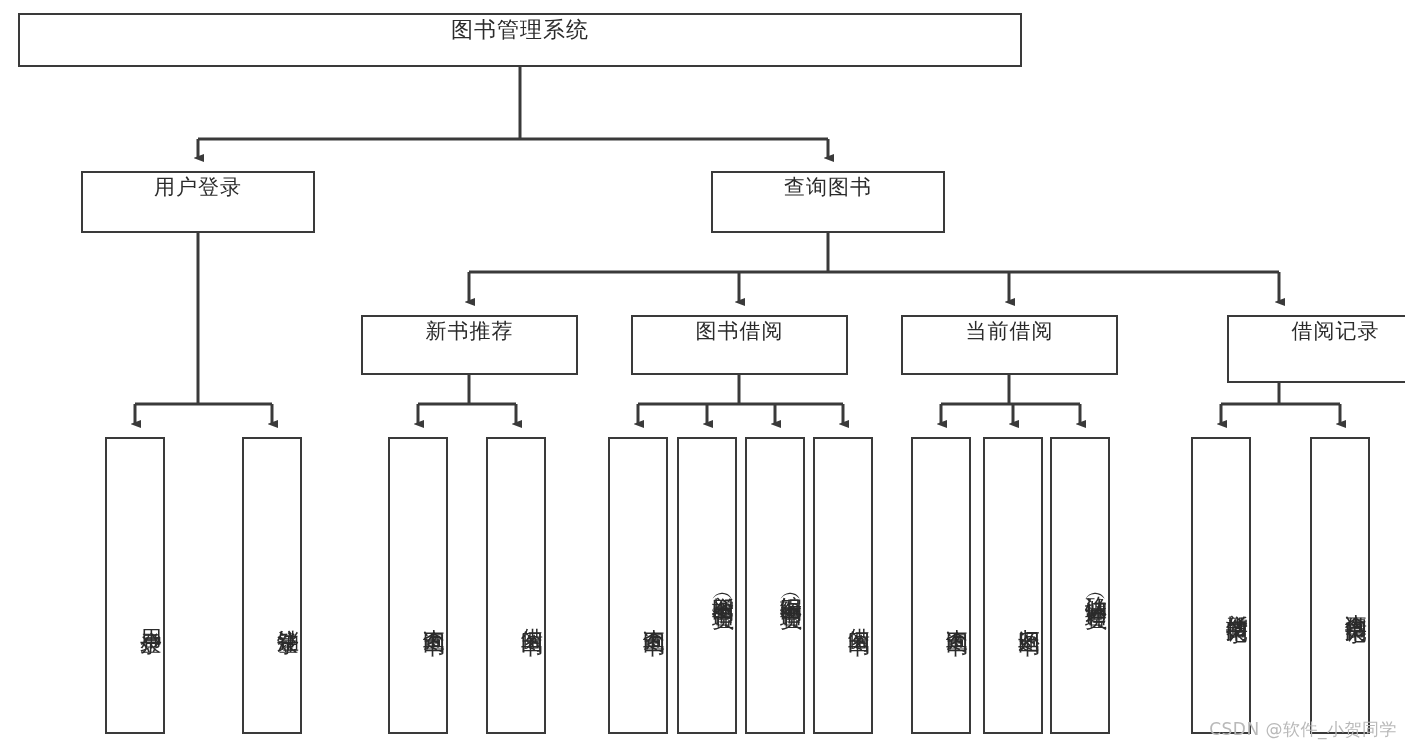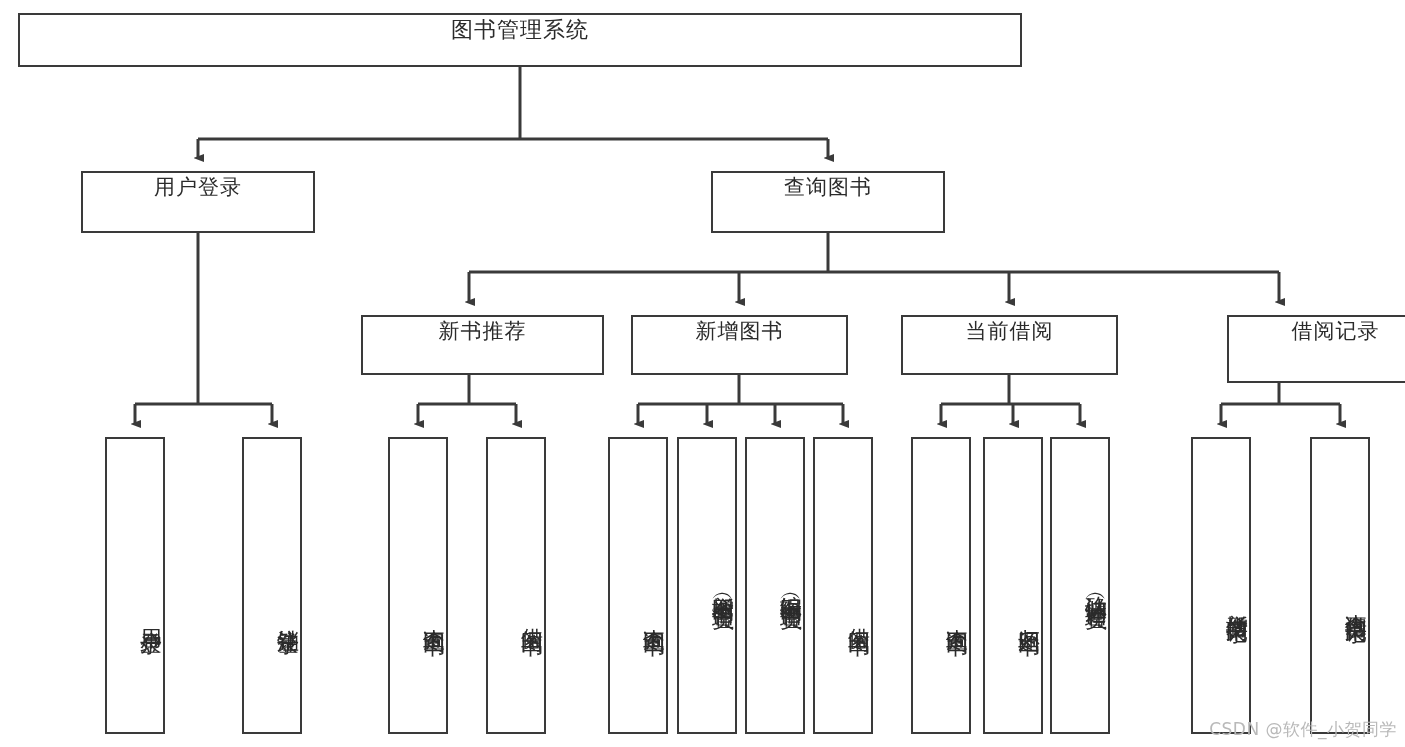--- a/index.html
+++ b/index.html
@@ -138,25 +138,25 @@
     <span>图书管理系统</span>
   </div>
 
   <div class="node horiz" style="left:81px; top:171px; width:234px; height:62px;">
     <span>用户登录</span>
   </div>
   <div class="node horiz" style="left:711px; top:171px; width:234px; height:62px;">
     <span>查询图书</span>
   </div>
 
-  <div class="node horiz" style="left:361px; top:315px; width:243px; height:60px;">
+  <div class="node horiz" style="left:361px; top:315px; width:217px; height:60px;">
     <span>新书推荐</span>
   </div>
   <div class="node horiz" style="left:631px; top:315px; width:217px; height:60px;">
-    <span>新增图书</span>
+    <span>图书借阅</span>
   </div>
   <div class="node horiz" style="left:901px; top:315px; width:217px; height:60px;">
     <span>当前借阅</span>
   </div>
   <div class="node horiz" style="left:1227px; top:315px; width:217px; height:68px;">
     <span>借阅记录</span>
   </div>
 
   <div class="node vert mid" style="left:105px; top:437px; width:60px; height:297px;">
     <span class="vlabel">用户登录</span>

